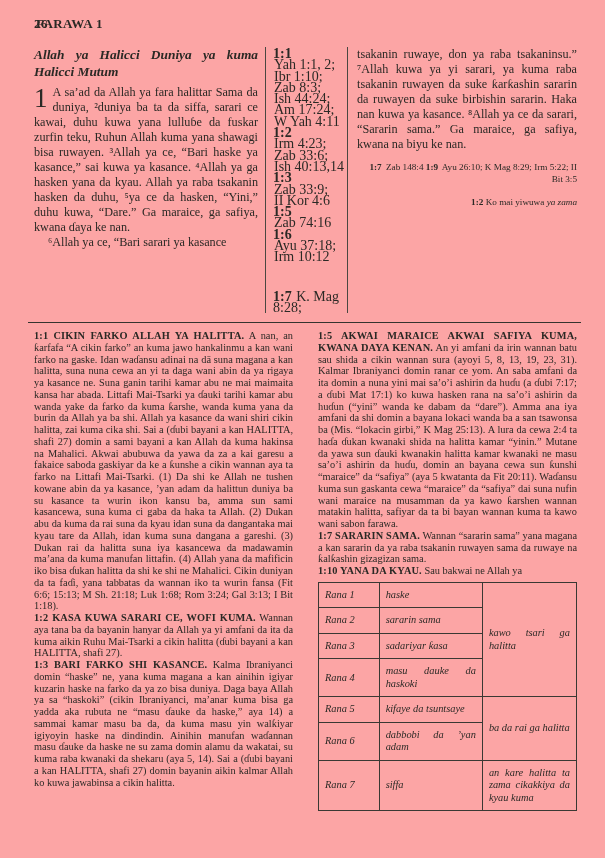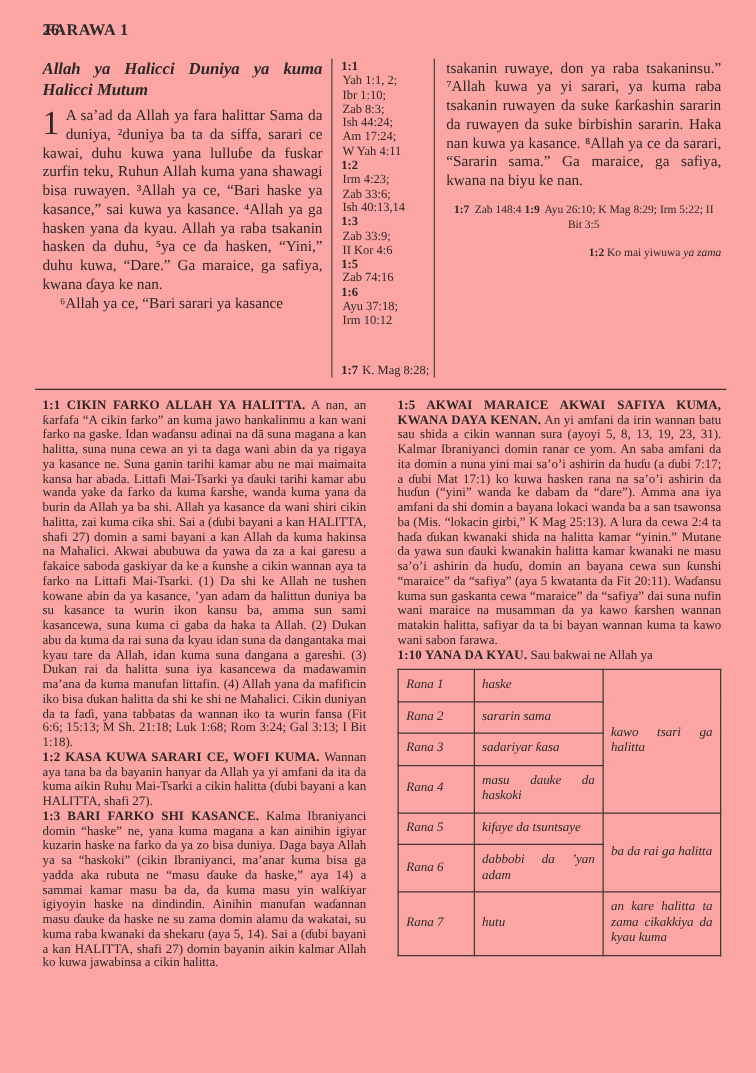--- a/index.html
+++ b/index.html
@@ -11,25 +11,25 @@
   .hdr .book{position:absolute; left:2px; top:0;}
   .hdr .pnum{position:absolute; left:0; right:40px; top:0; text-align:left; font-weight:bold;}
   
   .scripture{display:flex; margin-top:13px; align-items:stretch;}
   .s-left{width:224px; font-size:12.2px; line-height:15px; text-align:justify;}
   .s-left h2{margin:0 0 5px 0; font-size:13.4px; line-height:16.5px; font-weight:bold; font-style:italic;}
   .verse-p{margin:0;}
   .verse-p.indent{text-indent:14px;}
   .dropcap{float:left; font-size:27px; line-height:25px; padding:1px 5px 0 0; font-weight:500;}
   .s-refs{width:72px; margin-left:7px; border-left:1.2px solid #4a4741; border-right:1.2px solid #4a4741;
-          padding:1px 2px 0 7px; font-size:10px; line-height:11.3px;}
+          padding:1px 2px 0 7px; font-size:14px; line-height:11.3px;}
   .refline b{margin-right:1px;}
   .refline.last{margin-top:28px;}
   .s-right{flex:1; padding-left:9px; font-size:12.2px; line-height:15px; text-align:justify;}
-  .footrefs{margin:10px 0 0 0; font-size:9.2px; line-height:11.5px; text-align:center;}
+  .footrefs{margin:10px 0 0 0; font-size:9.2px; line-height:11.5px; text-align:right;}
   .footrefs b{margin-right:2px;}
   .footnote{margin:12px 0 0 0; font-size:9.2px; line-height:11.5px; text-align:right;}
   
   .rule{border:0; border-top:1.7px solid #35332e; margin:9px -4px 7px -6px;}
   
   .commentary{display:flex; gap:25px;}
   .c-col{flex:1; font-size:10.35px; line-height:11.75px; text-align:justify;}
   .note{margin:0;}
   .note b{letter-spacing:.15px;}
   
@@ -101,20 +101,22 @@
          <span>A nan, an ƙarfafa “A cikin farko” an kuma jawo hankalinmu a kan wani farko na gaske. Idan waɗansu adinai na dā suna magana a kan halitta, suna nuna cewa an yi ta daga wani abin da ya rigaya ya kasance ne. Suna ganin tarihi kamar abu ne mai maimaita kansa har abada. Littafi Mai-Tsarki ya ɗauki tarihi kamar abu wanda yake da farko da kuma ƙarshe, wanda kuma yana da burin da Allah ya ba shi. Allah ya kasance da wani shiri cikin halitta, zai kuma cika shi. Sai a (ɗubi bayani a kan HALITTA, shafi 27) domin a sami bayani a kan Allah da kuma hakinsa na Mahalici. Akwai abubuwa da yawa da za a kai garesu a fakaice saboda gaskiyar da ke a ƙunshe a cikin wannan aya ta farko na Littafi Mai-Tsarki. (1) Da shi ke Allah ne tushen kowane abin da ya kasance, ’yan adam da halittun duniya ba su kasance ta wurin ikon kansu ba, amma sun sami kasancewa, suna kuma ci gaba da haka ta Allah. (2) Dukan abu da kuma da rai suna da kyau idan suna da dangantaka mai kyau tare da Allah, idan kuma suna dangana a gareshi. (3) Dukan rai da halitta suna iya kasancewa da madawamin ma’ana da kuma manufan littafin. (4) Allah yana da mafificin iko bisa ɗukan halitta da shi ke shi ne Mahalici. Cikin duniyan da ta faɗi, yana tabbatas da wannan iko ta wurin fansa (Fit 6:6; 15:13; M Sh. 21:18; Luk 1:68; Rom 3:24; Gal 3:13; I Bit 1:18).</span></p>
       <p class="note"><b>1:2 KASA KUWA SARARI CE, WOFI KUMA.</b>
          <span>Wannan aya tana ba da bayanin hanyar da Allah ya yi amfani da ita da kuma aikin Ruhu Mai-Tsarki a cikin halitta (ɗubi bayani a kan HALITTA, shafi 27).</span></p>
       <p class="note"><b>1:3 BARI FARKO SHI KASANCE.</b>
          <span>Kalma Ibraniyanci domin “haske” ne, yana kuma magana a kan ainihin igiyar kuzarin haske na farko da ya zo bisa duniya. Daga baya Allah ya sa “haskoki” (cikin Ibraniyanci, ma’anar kuma bisa ga yadda aka rubuta ne “masu ɗauke da haske,” aya 14) a sammai kamar masu ba da, da kuma masu yin walƙiyar igiyoyin haske na dindindin. Ainihin manufan waɗannan masu ɗauke da haske ne su zama domin alamu da wakatai, su kuma raba kwanaki da shekaru (aya 5, 14). Sai a (ɗubi bayani a kan HALITTA, shafi 27) domin bayanin aikin kalmar Allah ko kuwa jawabinsa a cikin halitta.</span></p>
     </div>
 
     <div class="c-col">
       <p class="note"><b>1:5 AKWAI MARAICE AKWAI SAFIYA KUMA, KWANA DAYA KENAN.</b>
          <span>An yi amfani da irin wannan batu sau shida a cikin wannan sura (ayoyi 5, 8, 13, 19, 23, 31). Kalmar Ibraniyanci domin ranar ce yom. An saba amfani da ita domin a nuna yini mai sa’o’i ashirin da huɗu (a ɗubi 7:17; a ɗubi Mat 17:1) ko kuwa hasken rana na sa’o’i ashirin da huɗun (“yini” wanda ke dabam da “dare”). Amma ana iya amfani da shi domin a bayana lokaci wanda ba a san tsawonsa ba (Mis. “lokacin girbi,” K Mag 25:13). A lura da cewa 2:4 ta haɗa ɗukan kwanaki shida na halitta kamar “yinin.” Mutane da yawa sun ɗauki kwanakin halitta kamar kwanaki ne masu sa’o’i ashirin da huɗu, domin an bayana cewa sun ƙunshi “maraice” da “safiya” (aya 5 kwatanta da Fit 20:11). Waɗansu kuma sun gaskanta cewa “maraice” da “safiya” dai suna nufin wani maraice na musamman da ya kawo ƙarshen wannan matakin halitta, safiyar da ta bi bayan wannan kuma ta kawo wani sabon farawa.</span></p>
+      <p class="note"><b>1:7 SARARIN SAMA.</b>
+         <span>Wannan “sararin sama” yana magana a kan sararin da ya raba tsakanin ruwayen sama da ruwaye na ƙalƙashin gizagizan sama.</span></p>
       <p class="note"><b>1:10 YANA DA KYAU.</b>
          <span>Sau bakwai ne Allah ya</span></p>
 
       <table class="days-table">
         <tbody>
             <tr>
           <td class="day">Rana 1</td>
           <td class="work">haske</td>
           <td class="grp" rowspan="4">kawo tsari ga halitta</td>
         </tr>
@@ -134,21 +136,21 @@
           <td class="day">Rana 5</td>
           <td class="work">kifaye da tsuntsaye</td>
           <td class="grp" rowspan="2">ba da rai ga halitta</td>
         </tr>
         <tr>
           <td class="day">Rana 6</td>
           <td class="work">dabbobi da ’yan adam</td>
         </tr>
         <tr>
           <td class="day">Rana 7</td>
-          <td class="work">hutu</td>
+          <td class="work">siffa</td>
           <td class="grp">an kare halitta ta zama cikakkiya da kyau kuma</td>
         </tr>
       </tbody>
         </table>
     </div>
 
   </div>
 
 </div>
 

